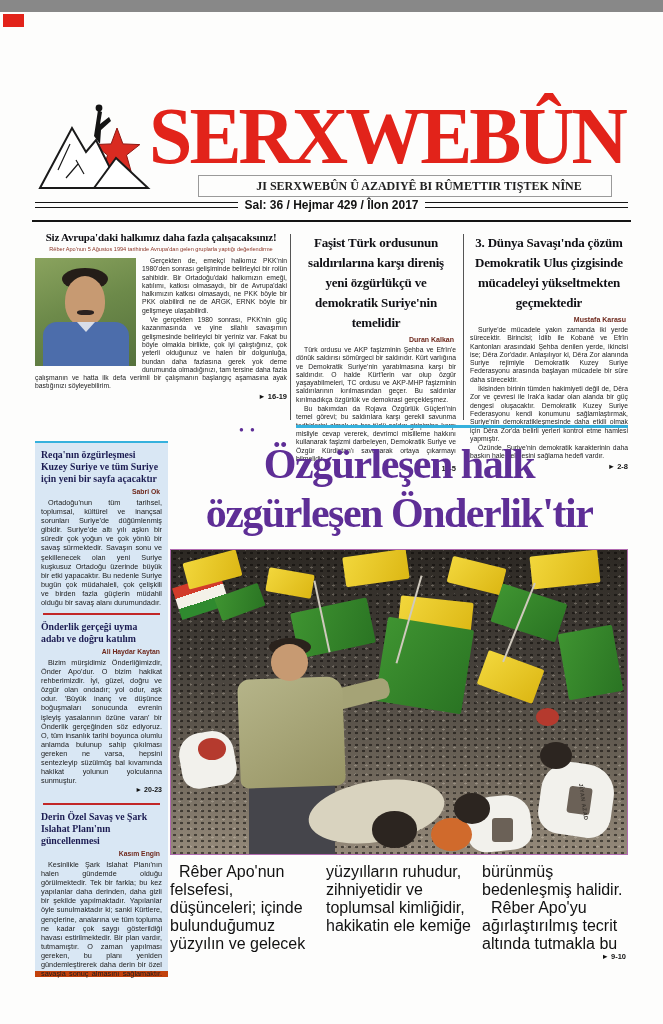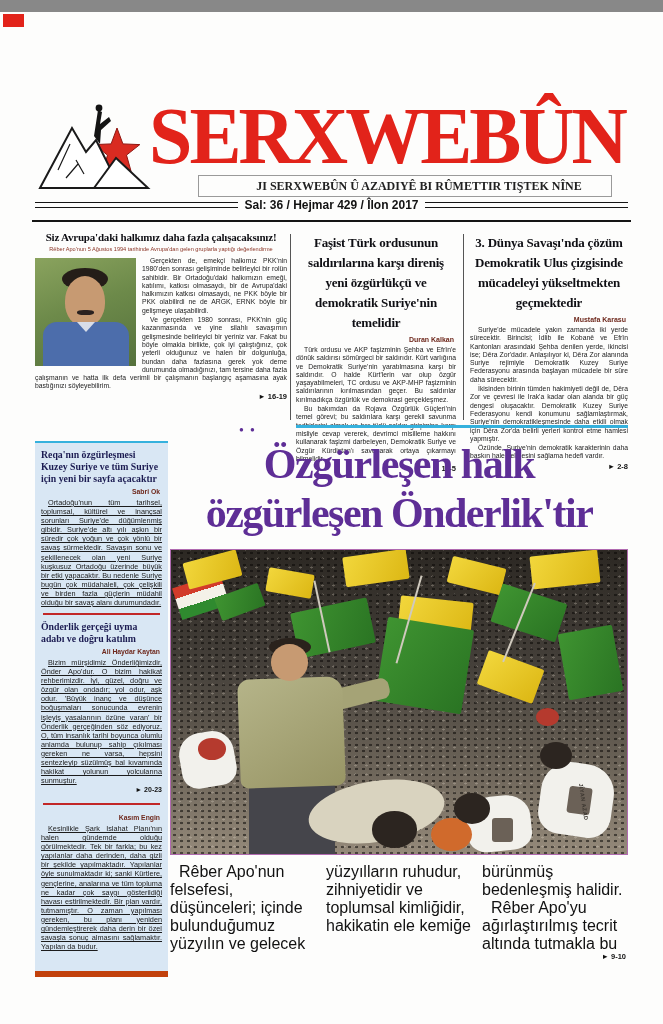--- a/index.html
+++ b/index.html
@@ -48,21 +48,21 @@
   #col-right{left:470px;top:221px;width:158px;}
 
   #blue-rule{left:296px;top:413px;width:332px;height:2.5px;background:#35b1dd;}
   #dots-sep{left:239px;top:413px;font-size:8px;color:#5e2e96;letter-spacing:2px;}
 
   
   #sidebar{left:35px;top:429px;width:133px;height:536px;background:#d9e7f4;
     border-top:2px solid #35b1dd;border-bottom:6px solid #c2410c;box-sizing:border-box;padding:6px 6px 4px 6px;}
   .sb-title{font-family:"Liberation Serif",serif;font-weight:bold;font-size:9.8px;line-height:12px;color:#1c1c52;}
   .sb-author{font-size:6.8px;font-weight:bold;color:#6e281c;text-align:right;margin:3px 2px 3px 0;}
-  .sb-body{font-size:7.3px;line-height:9.1px;text-align:justify;color:#1c1c1c;text-indent:7px;text-decoration:underline;}
+  .sb-body{font-size:7.3px;line-height:9.1px;text-align:justify;color:#1c1c1c;text-indent:7px;}
   .sb-ref{font-size:7px;font-weight:bold;text-align:right;margin-top:1px;}
   .sb-sep{height:0;border-top:2px solid #c22727;margin:6px 2px 6px 2px;}
   .sb-article{overflow:hidden;}
   #sb-a1{height:158px;} #sb-a2{height:176px;} #sb-a3{height:168px;}
 
   
   #headline{left:168px;top:428px;width:462px;text-align:center;
     font-family:"Liberation Serif",serif;font-weight:bold;font-size:42px;line-height:49px;
     letter-spacing:-1.5px;color:#5e2e96;}
 
@@ -181,20 +181,21 @@
     </div>
     <div class="sb-sep"></div>
     <div id="sb-a2" class="sb-article">
       <div class="sb-title">Önderlik gerçeği uyma adabı ve doğru katılım</div>
       <div class="sb-author">Ali Haydar Kaytan</div>
       <div class="sb-body">Bizim mürşidimiz Önderliğimizdir, Önder Apo'dur. O bizim hakikat rehberimizdir. İyi, güzel, doğru ve özgür olan ondadır; yol odur, aşk odur. 'Büyük inanç ve düşünce boğuşmaları sonucunda evrenin işleyiş yasalarının özüne varan' bir Önderlik gerçeğinden söz ediyoruz. O, tüm insanlık tarihi boyunca olumlu anlamda bulunup sahip çıkılması gereken ne varsa, hepsini sentezleyip süzülmüş bal kıvamında hakikat yolunun yolcularına sunmuştur.</div>
       <div class="sb-ref">► 20-23</div>
     </div>
     <div class="sb-sep"></div>
     <div id="sb-a3" class="sb-article">
+      <div class="sb-title">Derin Özel Savaş ve Şark Islahat Planı'nın güncellenmesi</div>
       <div class="sb-author">Kasım Engin</div>
       <div class="sb-body">Kesinlikle Şark Islahat Planı'nın halen gündemde olduğu görülmektedir. Tek bir farkla; bu kez yapılanlar daha derinden, daha gizli bir şekilde yapılmaktadır. Yapılanlar öyle sunulmaktadır ki; sanki Kürtlere, gençlerine, analarına ve tüm topluma ne kadar çok saygı gösterildiği havası estirilmektedir. Bir plan vardır, tutmamıştır. O zaman yapılması gereken, bu planı yeniden gündemleştirerek daha derin bir özel savaşla sonuç almasını sağlamaktır. Yapılan da budur.</div>
 
     </div>
   </div>
 
   <div id="headline" class="abs">
     <div>Özgürleşen halk</div>
     <div>özgürleşen Önderlik'tir</div>
   </div>

